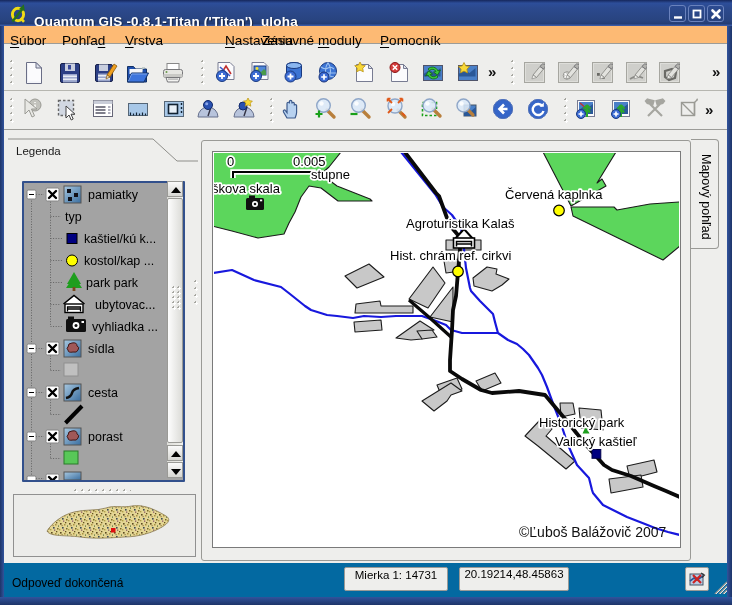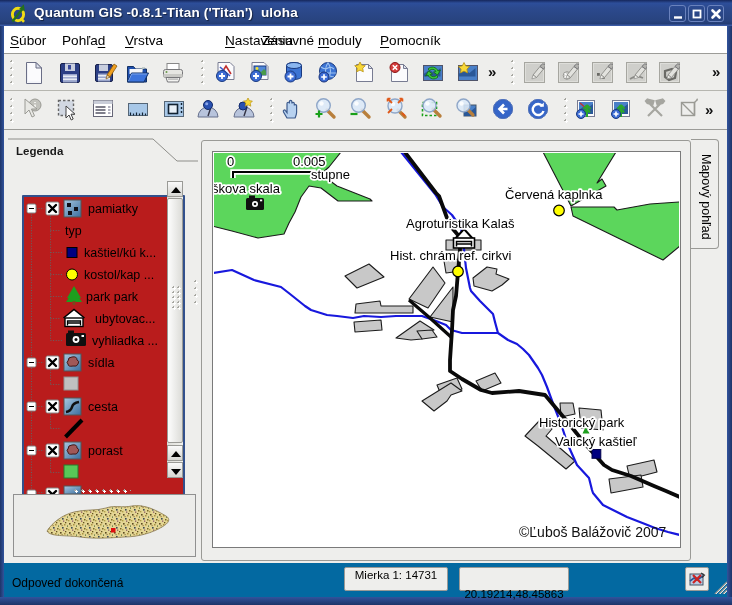--- a/index.html
+++ b/index.html
@@ -6,43 +6,43 @@
 html,body { width:732px; height:605px; overflow:hidden; }
 body { position:relative; font-family:"Liberation Sans", sans-serif; background:#eeeeec; }
 .abs { position:absolute; }
 
 
 #titlebar { left:0; top:0; width:732px; height:26px;
   background:linear-gradient(#16275c 0%, #2d4e9a 12%, #2c4a8e 30%, #28437f 80%, #233c74 92%, #3b5aa4 97%, #3b5aa4 100%); }
 #borderL { left:0; top:26px; width:4px; height:579px; background:linear-gradient(90deg,#1d3468,#31539c); }
 #borderR { left:727px; top:26px; width:5px; height:579px; background:linear-gradient(90deg,#31539c,#1d3468); }
 #borderB { left:0; top:597px; width:732px; height:8px; background:linear-gradient(#31539c,#1d3468); }
-#title-text { left:34px; top:5px; color:#fff; font-size:13.5px; font-weight:bold; letter-spacing:0.2px; text-shadow:1px 1px 1px rgba(0,0,0,0.5); }
+#title-text { left:34px; top:14px; color:#fff; font-size:13.5px; font-weight:bold; letter-spacing:0.2px; text-shadow:1px 1px 1px rgba(0,0,0,0.5); }
 .winbtn { top:5px; width:17px; height:17px; border-radius:3px; border:1px solid #6a82bd;
   background:linear-gradient(#55700f0,#3b5aa8); }
 .winbtn svg { position:absolute; left:0; top:0; }
 
 
-#menubar { left:4px; top:26px; width:723px; height:28px; background:#ffffff; border-bottom:1px solid #9c9c98; font-size:13.6px; color:#000; }
+#menubar { left:4px; top:26px; width:723px; height:18px; background:#fdba74; border-bottom:1px solid #9c9c98; font-size:13.6px; color:#000; }
 .mitem { position:absolute; top:7px; }
 .mitem u { text-decoration:underline; text-underline-offset:2px; }
 
 
 #tb1 { left:4px; top:55px; width:723px; height:36px; background:#eeeeec; border-bottom:1px solid #b6b6b0; }
 #tb2 { left:4px; top:92px; width:723px; height:38px; background:#eeeeec; border-bottom:1px solid #9c9c98; }
 .grip { position:absolute; width:8px; background-image:
   radial-gradient(circle at 1.5px 1.5px, #ffffff 1.2px, transparent 1.3px),
   radial-gradient(circle at 1.5px 1.5px, #a6a6a0 1.2px, transparent 1.3px);
   background-size:7px 7px, 7px 7px; background-position:2px 2px, 1px 1px; background-repeat:repeat; }
 .ticon { position:absolute; }
 .chev { position:absolute; font-size:15px; font-weight:bold; color:#111; letter-spacing:-1px; }
 
 
-#legendhdr-text { left:16px; top:145px; font-size:11.5px; color:#1a1a1a;font-weight:bold; }
-#tree { left:22px; top:195px; width:163px; height:301px; background:#b91c1c; border:2px solid #32508c; border-radius:1px; overflow:hidden; }
+#legendhdr-text { left:16px; top:145px; font-size:11.5px; color:#1a1a1a; }
+#tree { left:22px; top:181px; width:163px; height:301px; background:#a3a3a3; border:2px solid #32508c; border-radius:1px; overflow:hidden; }
 
 
 #sbar { left:167px; top:181px; width:16px; height:297px; background:linear-gradient(90deg,#dcdcd8,#f2f2ee); }
 .sbtn { position:absolute; left:0; width:16px; height:16px; background:linear-gradient(#fafafa,#d6d6d2); border:1px solid #9a9a96; }
 .sbtn svg { position:absolute; left:2px; top:4px; }
 #sslider { position:absolute; left:0; top:17px; width:16px; height:245px; border:1px solid #9a9a96; background:linear-gradient(90deg,#fdfdfd,#dcdcd8); border-radius:2px; }
 
 
 #ovw { left:13px; top:494px; width:183px; height:63px; border:1px solid #909090; background:#ececea; }
 
@@ -576,21 +576,21 @@
     <text x="390" y="260">Hist. chrám ref. cirkvi</text>
     <text x="539" y="427">Historický park</text>
     <text x="555" y="446">Valický kaštieľ</text>
   </g>
   <text x="519" y="537" font-size="14" fill="#111">©Ľuboš Balážovič 2007</text>
 </svg>
 
 <div class="abs" id="statusbar">
   <div id="statusmsg">Odpoveď dokončená</div>
   <div class="sbox" style="left:340px; width:104px; padding-top:1px;">Mierka 1: 14731</div>
-  <div class="sbox" style="left:455px; width:110px; padding-top:20px;">20.19214,48.45863</div>
+  <div class="sbox" style="left:455px; width:110px; padding-top:0;">20.19214,48.45863</div>
   <div class="sbox" style="left:681px; width:24px;">
     <svg style="position:absolute;left:3px;top:3px" width="17" height="17" viewBox="0 0 17 17">
         <rect x="1" y="3" width="13" height="11" fill="#b8cce4" stroke="#456"></rect>
         <path d="M1 10 l4 -3 3 2 6 -4" fill="none" stroke="#2a5898" stroke-width="1.6"></path>
         <path d="M4 4 L12 12 M12 4 L4 12" stroke="#cc2222" stroke-width="2.2"></path>
         <path d="M12 2 l3.5 2 l-2.5 2.5" fill="none" stroke="#333" stroke-width="1.1"></path>
       </svg>
   </div>
 
   <svg style="position:absolute;left:708px;top:16px" width="15" height="15" viewBox="0 0 15 15">

